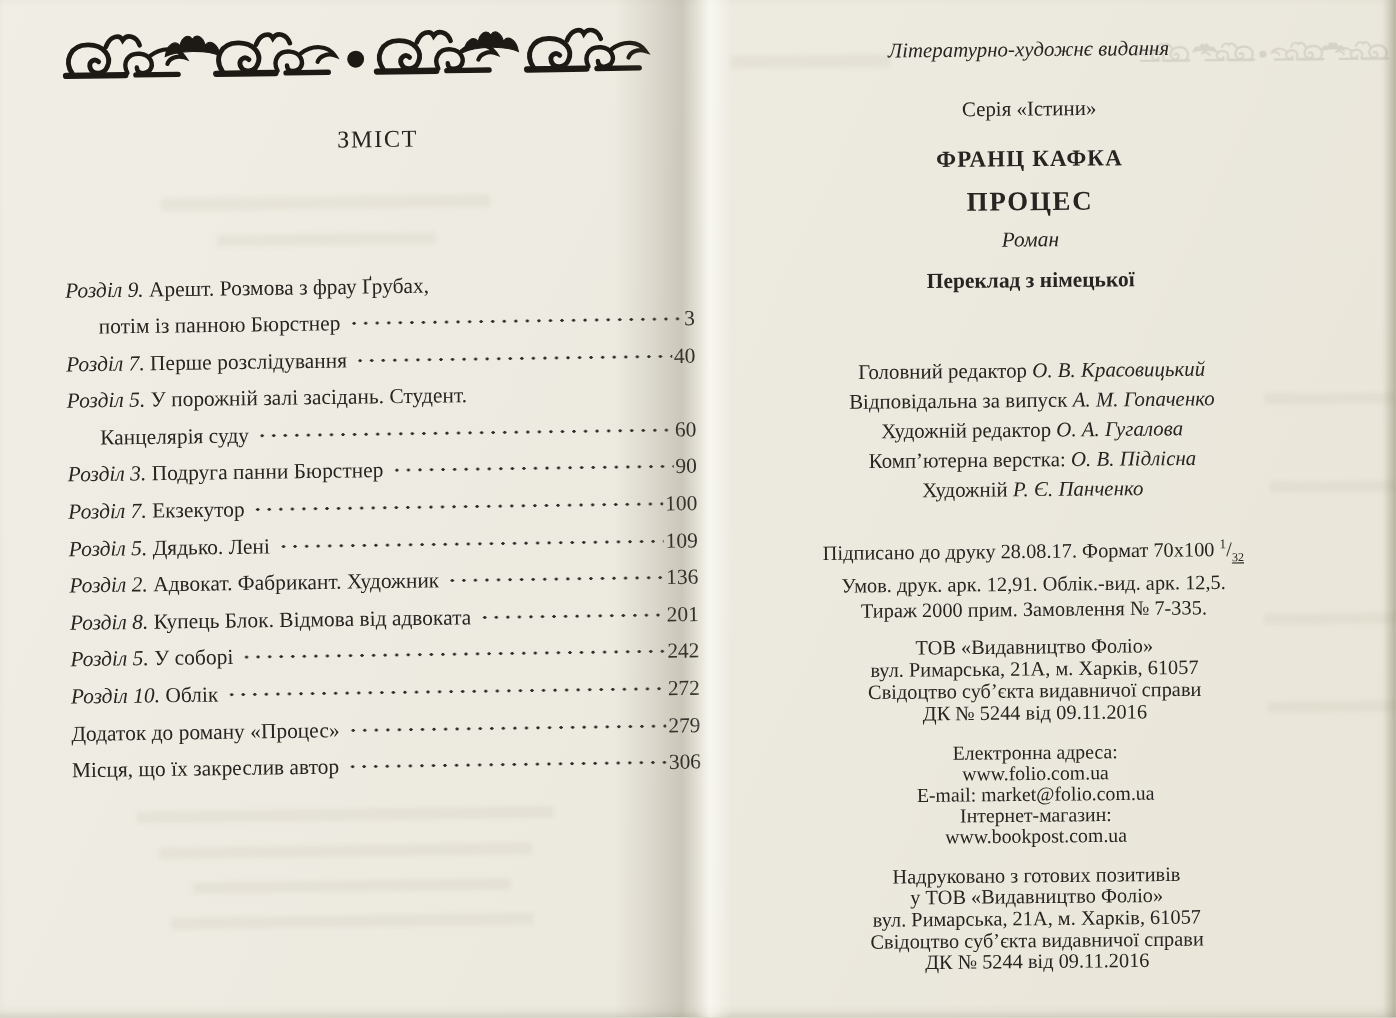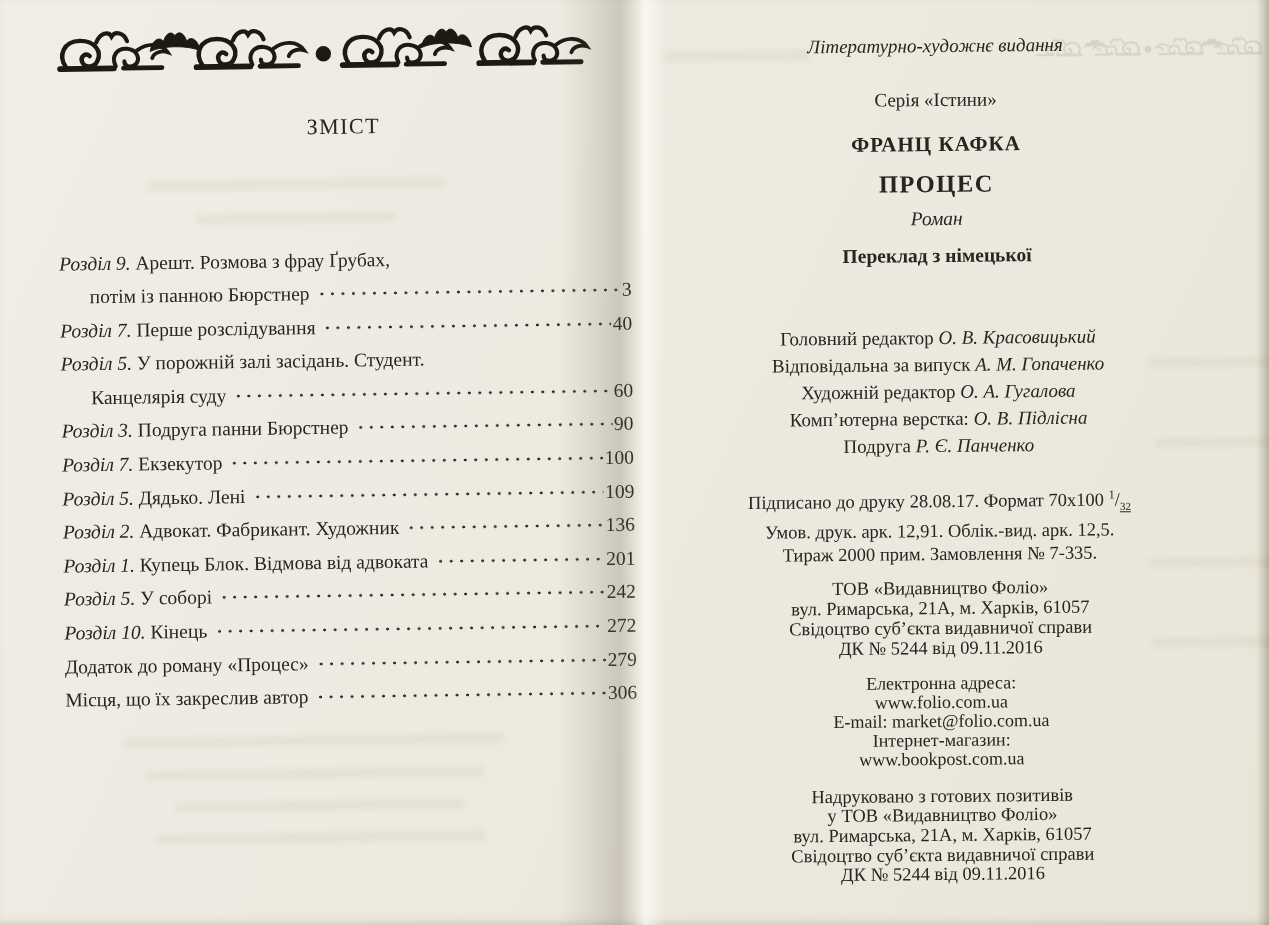--- a/index.html
+++ b/index.html
@@ -157,31 +157,31 @@
         <span class="toc-label"><i>Розділ 5.</i><span> Дядько. Лені</span></span>
         <span class="leader"></span>
         <span class="pagenum">109</span>
       </div>
       <div class="toc-line">
         <span class="toc-label"><i>Розділ 2.</i><span> Адвокат. Фабрикант. Художник</span></span>
         <span class="leader"></span>
         <span class="pagenum">136</span>
       </div>
       <div class="toc-line">
-        <span class="toc-label"><i>Розділ 1.</i><span> Купець Блок. Відмова від адвоката</span></span>
+        <span class="toc-label"><i>Розділ 8.</i><span> Купець Блок. Відмова від адвоката</span></span>
         <span class="leader"></span>
         <span class="pagenum">201</span>
       </div>
       <div class="toc-line">
         <span class="toc-label"><i>Розділ 5.</i><span> У соборі</span></span>
         <span class="leader"></span>
         <span class="pagenum">242</span>
       </div>
       <div class="toc-line">
-        <span class="toc-label"><i>Розділ 10.</i><span> Кінець</span></span>
+        <span class="toc-label"><i>Розділ 10.</i><span> Облік</span></span>
         <span class="leader"></span>
         <span class="pagenum">272</span>
       </div>
       <div class="toc-line">
         <span class="toc-label"><i></i><span>Додаток до роману «Процес»</span></span>
         <span class="leader"></span>
         <span class="pagenum">279</span>
       </div>
       <div class="toc-line">
         <span class="toc-label"><i></i><span>Місця, що їх закреслив автор</span></span>
@@ -210,21 +210,21 @@
     <div class="author">ФРАНЦ КАФКА</div>
     <div class="booktitle">ПРОЦЕС</div>
     <div class="genre">Роман</div>
     <div class="translation">Переклад з німецької</div>
 
     <div class="staff">
       <div><span>Головний редактор </span><i>О. В. Красовицький</i></div>
       <div><span>Відповідальна за випуск </span><i>А. М. Гопаченко</i></div>
       <div><span>Художній редактор </span><i>О. А. Гугалова</i></div>
       <div><span>Комп’ютерна верстка: </span><i>О. В. Підлісна</i></div>
-      <div><span>Подруга </span><i>Р. Є. Панченко</i></div>
+      <div><span>Художній </span><i>Р. Є. Панченко</i></div>
     </div>
 
     <div class="printinfo">
       <div><span>Підписано до друку 28.08.17. Формат 70х100 </span><sup>1</sup><span>/</span><sub>32</sub></div>
       <div>Умов. друк. арк. 12,91. Облік.-вид. арк. 12,5.</div>
       <div>Тираж 2000 прим. Замовлення № 7-335.</div>
     </div>
 
     <div class="publisher">
       <div>ТОВ «Видавництво Фоліо»</div>

